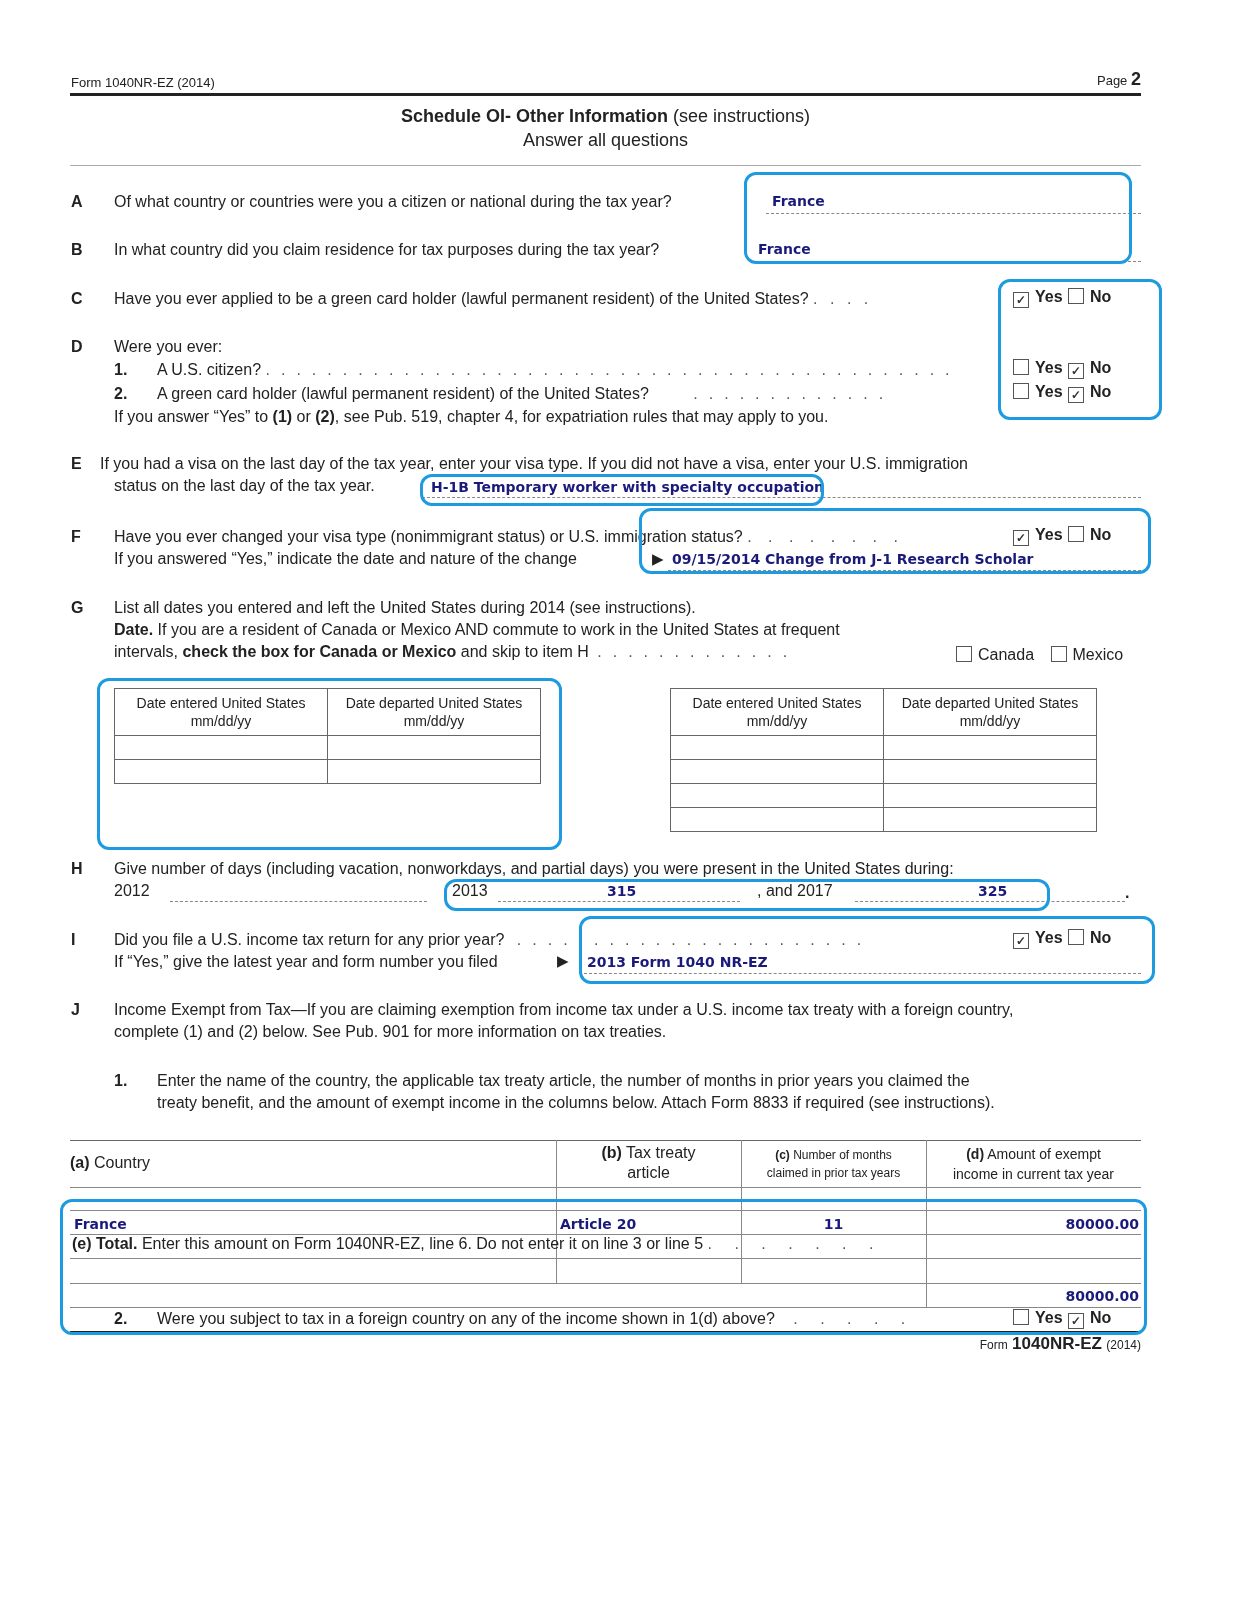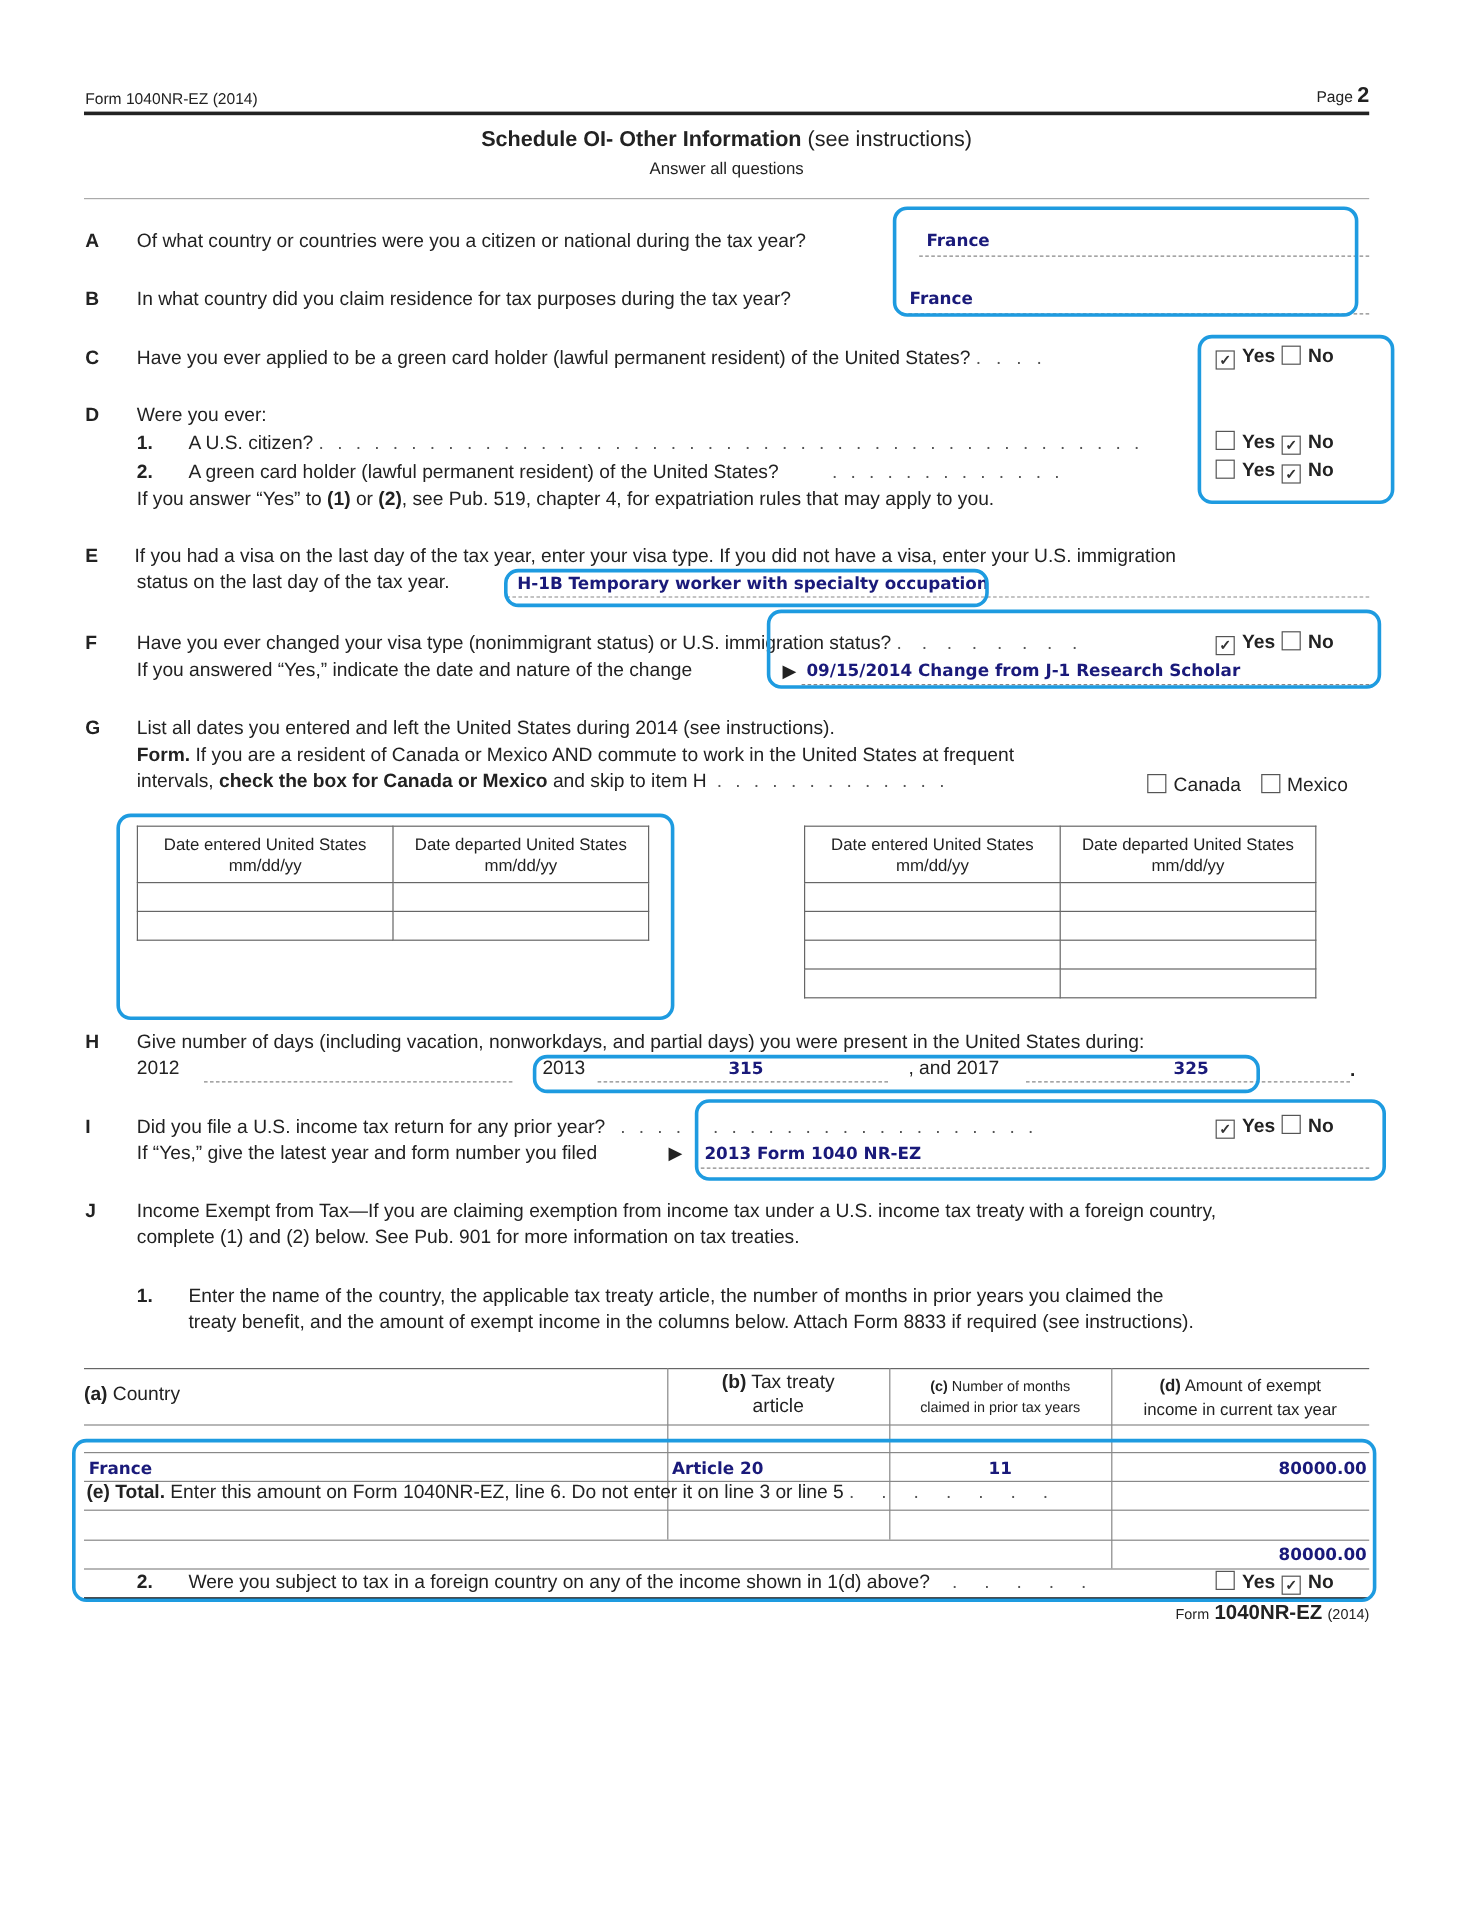--- a/index.html
+++ b/index.html
@@ -29,21 +29,21 @@
 
 <div class="abs t sm" style="left:71px;top:73px;">Form 1040NR-EZ (2014)</div>
 <div class="abs" style="right:96px;top:69px;font-size:13px;white-space:nowrap;">
   <span>Page</span>
   <span style="font-size:18px;font-weight:bold;">2</span>
 </div>
 <div class="rule" style="left:70px;top:93px;width:1071px;height:3px;"></div>
 <div class="abs t" style="left:0;width:1211px;top:106px;text-align:center;font-size:18px;">
   <span class="b">Schedule OI- Other Information</span><span> (see instructions)</span>
 </div>
-<div class="abs t" style="left:0;width:1211px;top:130px;text-align:center;font-size:14px;">Answer all questions</div>
+<div class="abs t" style="left:0;width:1211px;top:130px;text-align:center;font-size:18px;">Answer all questions</div>
 <div class="abs" style="left:70px;top:165px;width:1071px;height:1px;background:#aaa;"></div>
 
 <div class="abs t b" style="left:71px;top:192px;">A</div>
 <div class="abs t" style="left:114px;top:192px;">Of what country or countries were you a citizen or national during the tax year?</div>
 <div class="abs blue" style="left:772px;top:193px;">France</div>
 <div class="dash" style="left:766px;top:213px;width:375px;"></div>
 
 <div class="abs t b" style="left:71px;top:240px;">B</div>
 <div class="abs t" style="left:114px;top:240px;">In what country did you claim residence for tax purposes during the tax year?</div>
 <div class="abs blue" style="left:758px;top:241px;">France</div>
@@ -70,41 +70,41 @@
 <div class="yn" style="left:1013px;top:383px;">
   <span class="cb"></span><span class="lbl">Yes</span>
   <span class="cb">✓</span><span>No</span>
 </div>
 <div class="abs t" style="left:114px;top:407px;">
   <span>If you answer “Yes” to </span><b>(1)</b><span> or </span><b>(2)</b><span>, see Pub. 519, chapter 4, for expatriation rules that may apply to you.</span>
 </div>
 <div class="hl" style="left:998px;top:279px;width:164px;height:141px;"></div>
 
 <div class="abs t b" style="left:71px;top:454px;">E</div>
-<div class="abs t" style="left:112px;top:454px;">If you had a visa on the last day of the tax year, enter your visa type. If you did not have a visa, enter your U.S. immigration</div>
+<div class="abs t" style="left:100px;top:454px;">If you had a visa on the last day of the tax year, enter your visa type. If you did not have a visa, enter your U.S. immigration</div>
 <div class="abs t" style="left:114px;top:476px;">status on the last day of the tax year.</div>
 <div class="abs blue" style="left:431px;top:479px;">H-1B Temporary worker with specialty occupation</div>
 <div class="dash" style="left:422px;top:497px;width:719px;"></div>
 <div class="hl" style="left:420px;top:474px;width:404px;height:32px;"></div>
 
 <div class="abs t b" style="left:71px;top:527px;">F</div>
 <div class="abs t" style="left:114px;top:527px;"><span>Have you ever changed your visa type (nonimmigrant status) or U.S. immigration status?</span> <span style="letter-spacing:6px;color:#555;">. . . . . . . .</span></div>
 <div class="yn" style="left:1013px;top:526px;">
   <span class="cb">✓</span><span class="lbl">Yes</span>
   <span class="cb"></span><span>No</span>
 </div>
 <div class="abs t" style="left:114px;top:549px;">If you answered “Yes,” indicate the date and nature of the change</div>
 <div class="abs" style="left:652px;top:550px;font-size:15px;">▶</div>
 <div class="abs blue" style="left:672px;top:551px;">09/15/2014 Change from J-1 Research Scholar</div>
 <div class="dash" style="left:668px;top:570px;width:473px;"></div>
 <div class="hl" style="left:639px;top:508px;width:512px;height:66px;"></div>
 
 <div class="abs t b" style="left:71px;top:598px;">G</div>
 <div class="abs t" style="left:114px;top:598px;">List all dates you entered and left the United States during 2014 (see instructions).</div>
-<div class="abs t" style="left:114px;top:620px;"><b>Form.</b><span> If you are a resident of Canada or Mexico AND commute to work in the United States at frequent</span></div>
+<div class="abs t" style="left:114px;top:620px;"><b>Date.</b><span> If you are a resident of Canada or Mexico AND commute to work in the United States at frequent</span></div>
 <div class="abs t" style="left:114px;top:642px;"><span>intervals, </span><b>check the box for Canada or Mexico</b><span> and skip to item H</span> <span style="letter-spacing:11px;color:#555;margin-left:4px;">.............</span></div>
 <div class="abs t" style="left:956px;top:645px;">
   <span class="cb"></span><span style="margin-right:12px;">Canada</span>
   <span class="cb"></span><span>Mexico</span>
 </div>
 
 <table class="g" style="left:114px;top:688px;">
   <tbody>
       <tr class="h">
     <td><span>Date entered United States</span><br><span>mm/dd/yy</span></td>

